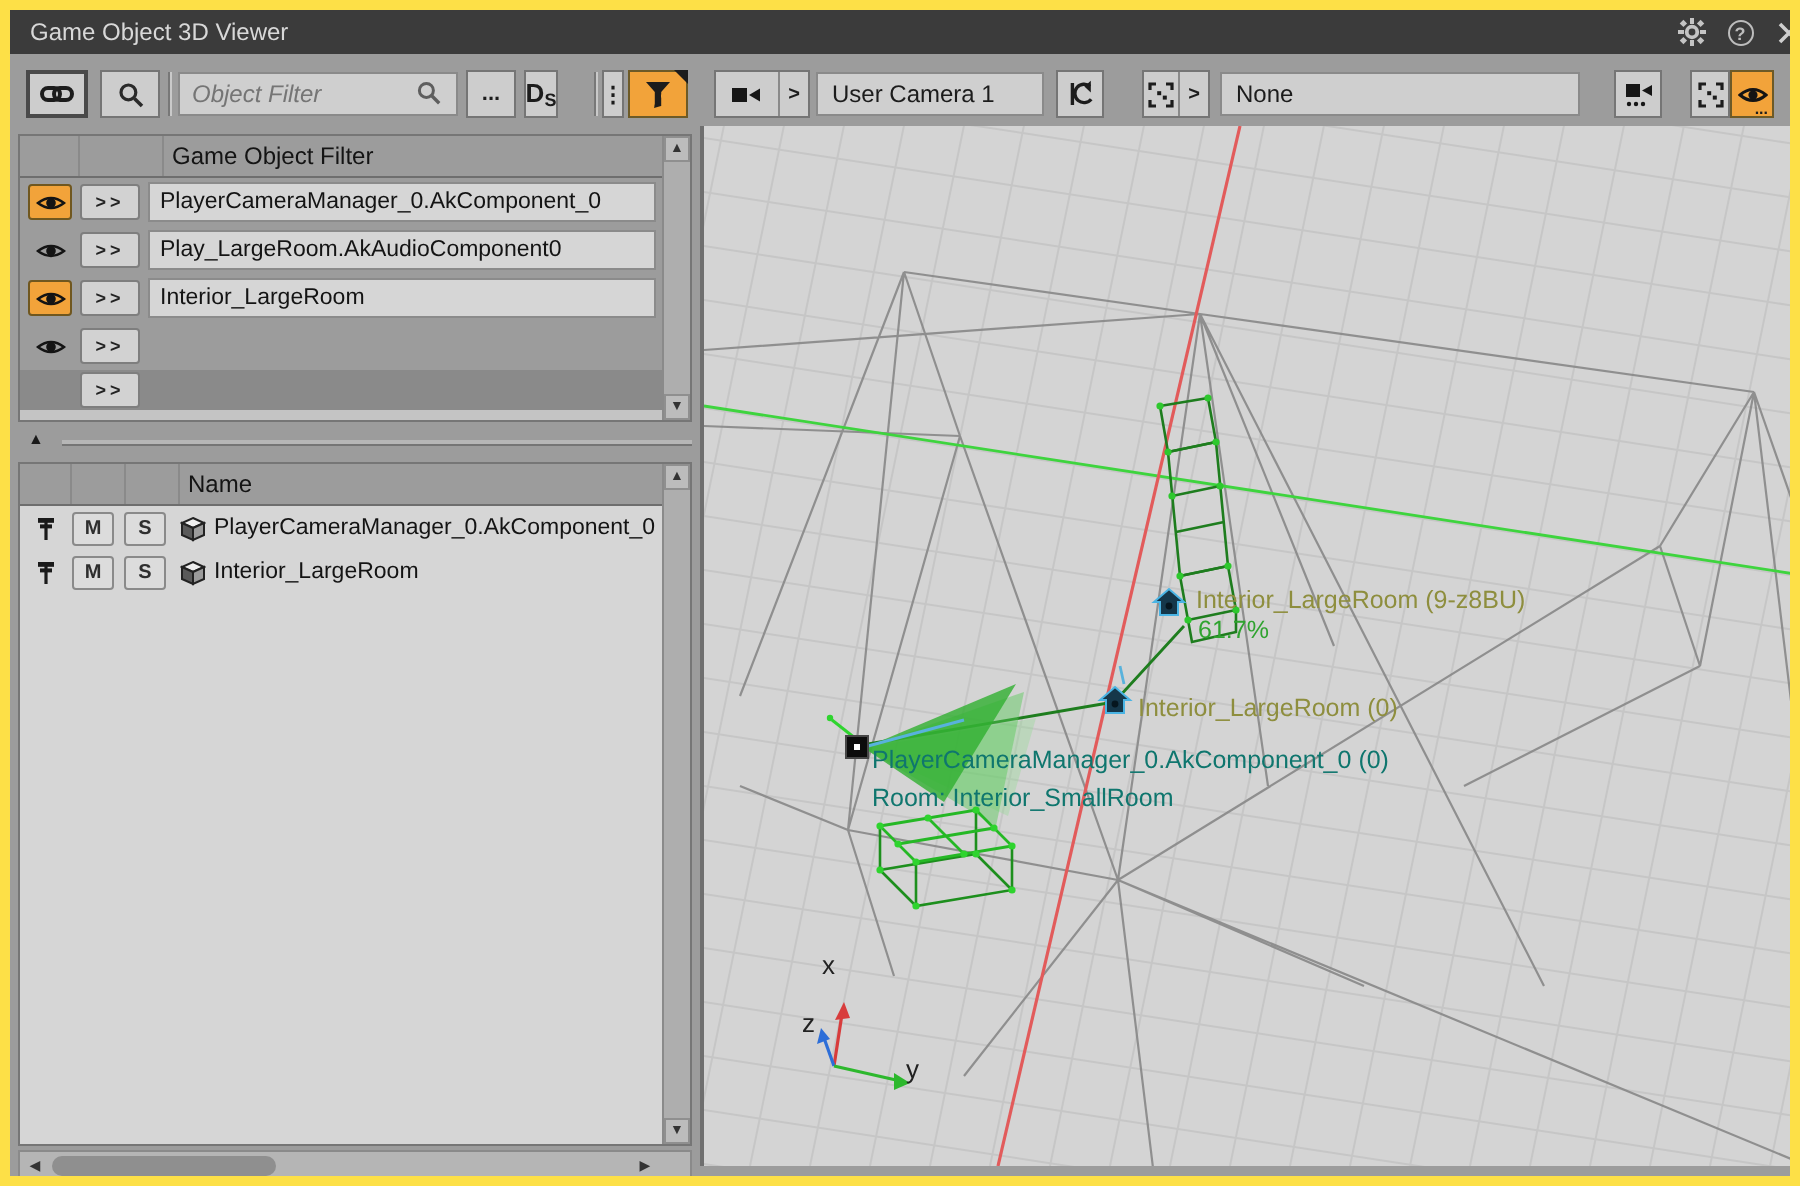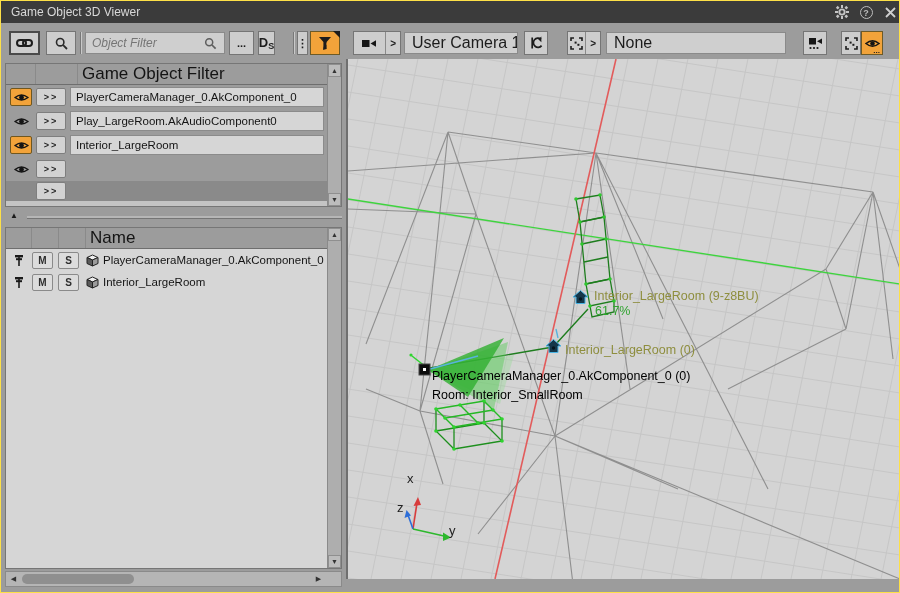--- a/index.html
+++ b/index.html
@@ -1,35 +1,35 @@
 <!DOCTYPE html>
 <html><head>
 <meta charset="utf-8">
 <style>
   html,body{margin:0;padding:0;background:#6e6e6e;font-family:"Liberation Sans",sans-serif;}
-  .window{position:relative;width:900px;height:593px;background:#9c9c9c;border:1px solid #fde047;box-sizing:border-box;overflow:hidden;}
+  .window{position:relative;width:900px;height:593px;background:#9c9c9c;border:5px solid #fde047;box-sizing:border-box;overflow:hidden;}
   
   .titlebar{position:absolute;left:0;top:0;right:0;height:22px;background:#3b3b3b;color:#d8d8d8;font-size:12px;line-height:22px;}
   .titlebar .title{position:absolute;left:10px;top:0;}
   .tb-ico{position:absolute;top:3px;width:16px;height:16px;display:flex;align-items:center;justify-content:center;color:#c4c4c4;cursor:default;}
   .helpcircle{width:13px;height:13px;border:1.5px solid #bdbdbd;border-radius:50%;font-size:9px;font-weight:bold;line-height:13px;text-align:center;color:#bdbdbd;box-sizing:border-box;}
   .closex{font-size:16px;font-weight:bold;color:#cfcfcf;line-height:16px;}
   
   .btn{position:absolute;top:30px;height:24px;background:#cdcdcd;border:1px solid #757575;box-sizing:border-box;display:flex;align-items:center;justify-content:center;color:#1c1c1c;font-size:11px;}
   .btn.orange{background:#f2a33a;border-color:#6d5a27;}
   .vsep{position:absolute;top:31px;width:1px;height:22px;background:#787878;box-shadow:1px 0 0 #c9c9c9;}
-  .field{position:absolute;top:31px;height:22px;background:#cfcfcf;border:1px solid #8a8a8a;box-sizing:border-box;font-size:16px;color:#1c1c1c;line-height:20px;padding-left:7px;white-space:nowrap;overflow:hidden;}
+  .field{position:absolute;top:31px;height:22px;background:#cfcfcf;border:1px solid #8a8a8a;box-sizing:border-box;font-size:12px;color:#1c1c1c;line-height:20px;padding-left:7px;white-space:nowrap;overflow:hidden;}
   input.ofilter{position:absolute;left:84px;top:31px;width:140px;height:22px;background:#cfcfcf;border:1px solid #8a8a8a;box-sizing:border-box;font-family:"Liberation Sans",sans-serif;font-style:italic;font-size:12px;color:#6d6d6d;padding:0 20px 0 6px;}
   .inline-mag{position:absolute;left:203px;top:35px;}
   .split-r{border-left:1px solid #8a8a8a;height:100%;display:flex;align-items:center;justify-content:center;padding:0 4px;font-weight:bold;font-size:10px;}
   .corner-tri{position:absolute;right:-1px;top:-1px;width:0;height:0;border-top:7px solid #1c1c1c;border-left:7px solid transparent;}
   .eye-dots{position:absolute;right:2px;bottom:1px;font-size:8px;line-height:5px;color:#1c1c1c;font-weight:bold;}
   
   .ftable{position:absolute;left:4px;top:62px;width:337px;height:144px;background:#c4c4c4;border:1px solid #767676;box-sizing:border-box;}
-  .thead{display:flex;height:20px;background:#9c9c9c;border-bottom:1px solid #6e6e6e;font-size:17px;color:#141414;align-items:center;}
+  .thead{display:flex;height:20px;background:#9c9c9c;border-bottom:1px solid #6e6e6e;font-size:12px;color:#141414;align-items:center;}
   .hc{height:100%;border-right:1px solid #8a8a8a;box-sizing:border-box;}
   .htxt{flex:1;padding-left:4px;line-height:20px;white-space:nowrap;overflow:hidden;}
   .frow{display:flex;height:24px;align-items:center;background:#9c9c9c;padding-right:15px;}
   .eyecell{width:30px;display:flex;justify-content:center;}
   .eyebox{width:22px;height:18px;display:flex;align-items:center;justify-content:center;border-radius:2px;}
   .eyebox.on{background:#f2a33a;border:1px solid #70571f;box-sizing:border-box;}
   .expbtn{width:30px;height:18px;background:#d2d2d2;border:1px solid #7e7e7e;box-sizing:border-box;border-radius:2px;font-size:9px;font-weight:bold;letter-spacing:2px;color:#222;display:flex;align-items:center;justify-content:center;margin-right:4px;}
   .ncell{flex:1;height:20px;background:#d6d6d6;border:1px solid #8b8b8b;box-sizing:border-box;font-size:11.5px;color:#141414;line-height:18px;padding-left:5px;white-space:nowrap;overflow:hidden;margin-right:2px;}
   .addrow{display:flex;height:20px;align-items:center;background:#8a8a8a;padding-left:30px;padding-right:15px;}
   .vsb{position:absolute;right:0;top:0;bottom:0;width:14px;background:#aeaeae;border-left:1px solid #8a8a8a;box-sizing:border-box;}
@@ -43,21 +43,21 @@
   .msbtn{width:21px;height:17px;background:#dcdcdc;border:1px solid #8a8a8a;border-radius:2px;box-sizing:border-box;font-size:10px;font-weight:bold;color:#2e2e2e;display:flex;align-items:center;justify-content:center;margin-right:5px;}
   .cubecell{margin:0 4px 0 2px;display:flex;}
   .nname{font-size:11.5px;color:#141414;white-space:nowrap;overflow:hidden;flex:1;}
   .hsb{position:absolute;left:4px;top:570px;width:337px;height:16px;background:#b5b5b5;border:1px solid #8a8a8a;box-sizing:border-box;}
   .hbtn{position:absolute;top:1px;width:13px;height:12px;font-size:7px;color:#333;display:flex;align-items:center;justify-content:center;}
   .hthumb{position:absolute;left:16px;top:2px;width:112px;height:10px;background:#8f8f8f;border-radius:6px;}
   
   .viewport{position:absolute;left:345px;top:58px;width:552px;height:520px;background:#d4d4d4;border-left:2px solid #6f6f6f;overflow:hidden;}
   .vlabel{position:absolute;font-size:12.5px;white-space:nowrap;pointer-events:none;}
   .olive{color:#8e8e3e;}
-  .teal{color:#000000;}
+  .teal{color:#0f766e;}
   .pgreen{color:#2fa32f;margin-left:41px;}
   .axis-lab{position:absolute;font-size:13px;color:#222;pointer-events:none;}
 </style>
 </head>
 <body>
 
 <div class="window">
 
   <div class="titlebar">
     <span class="title">Game Object 3D Viewer</span>

